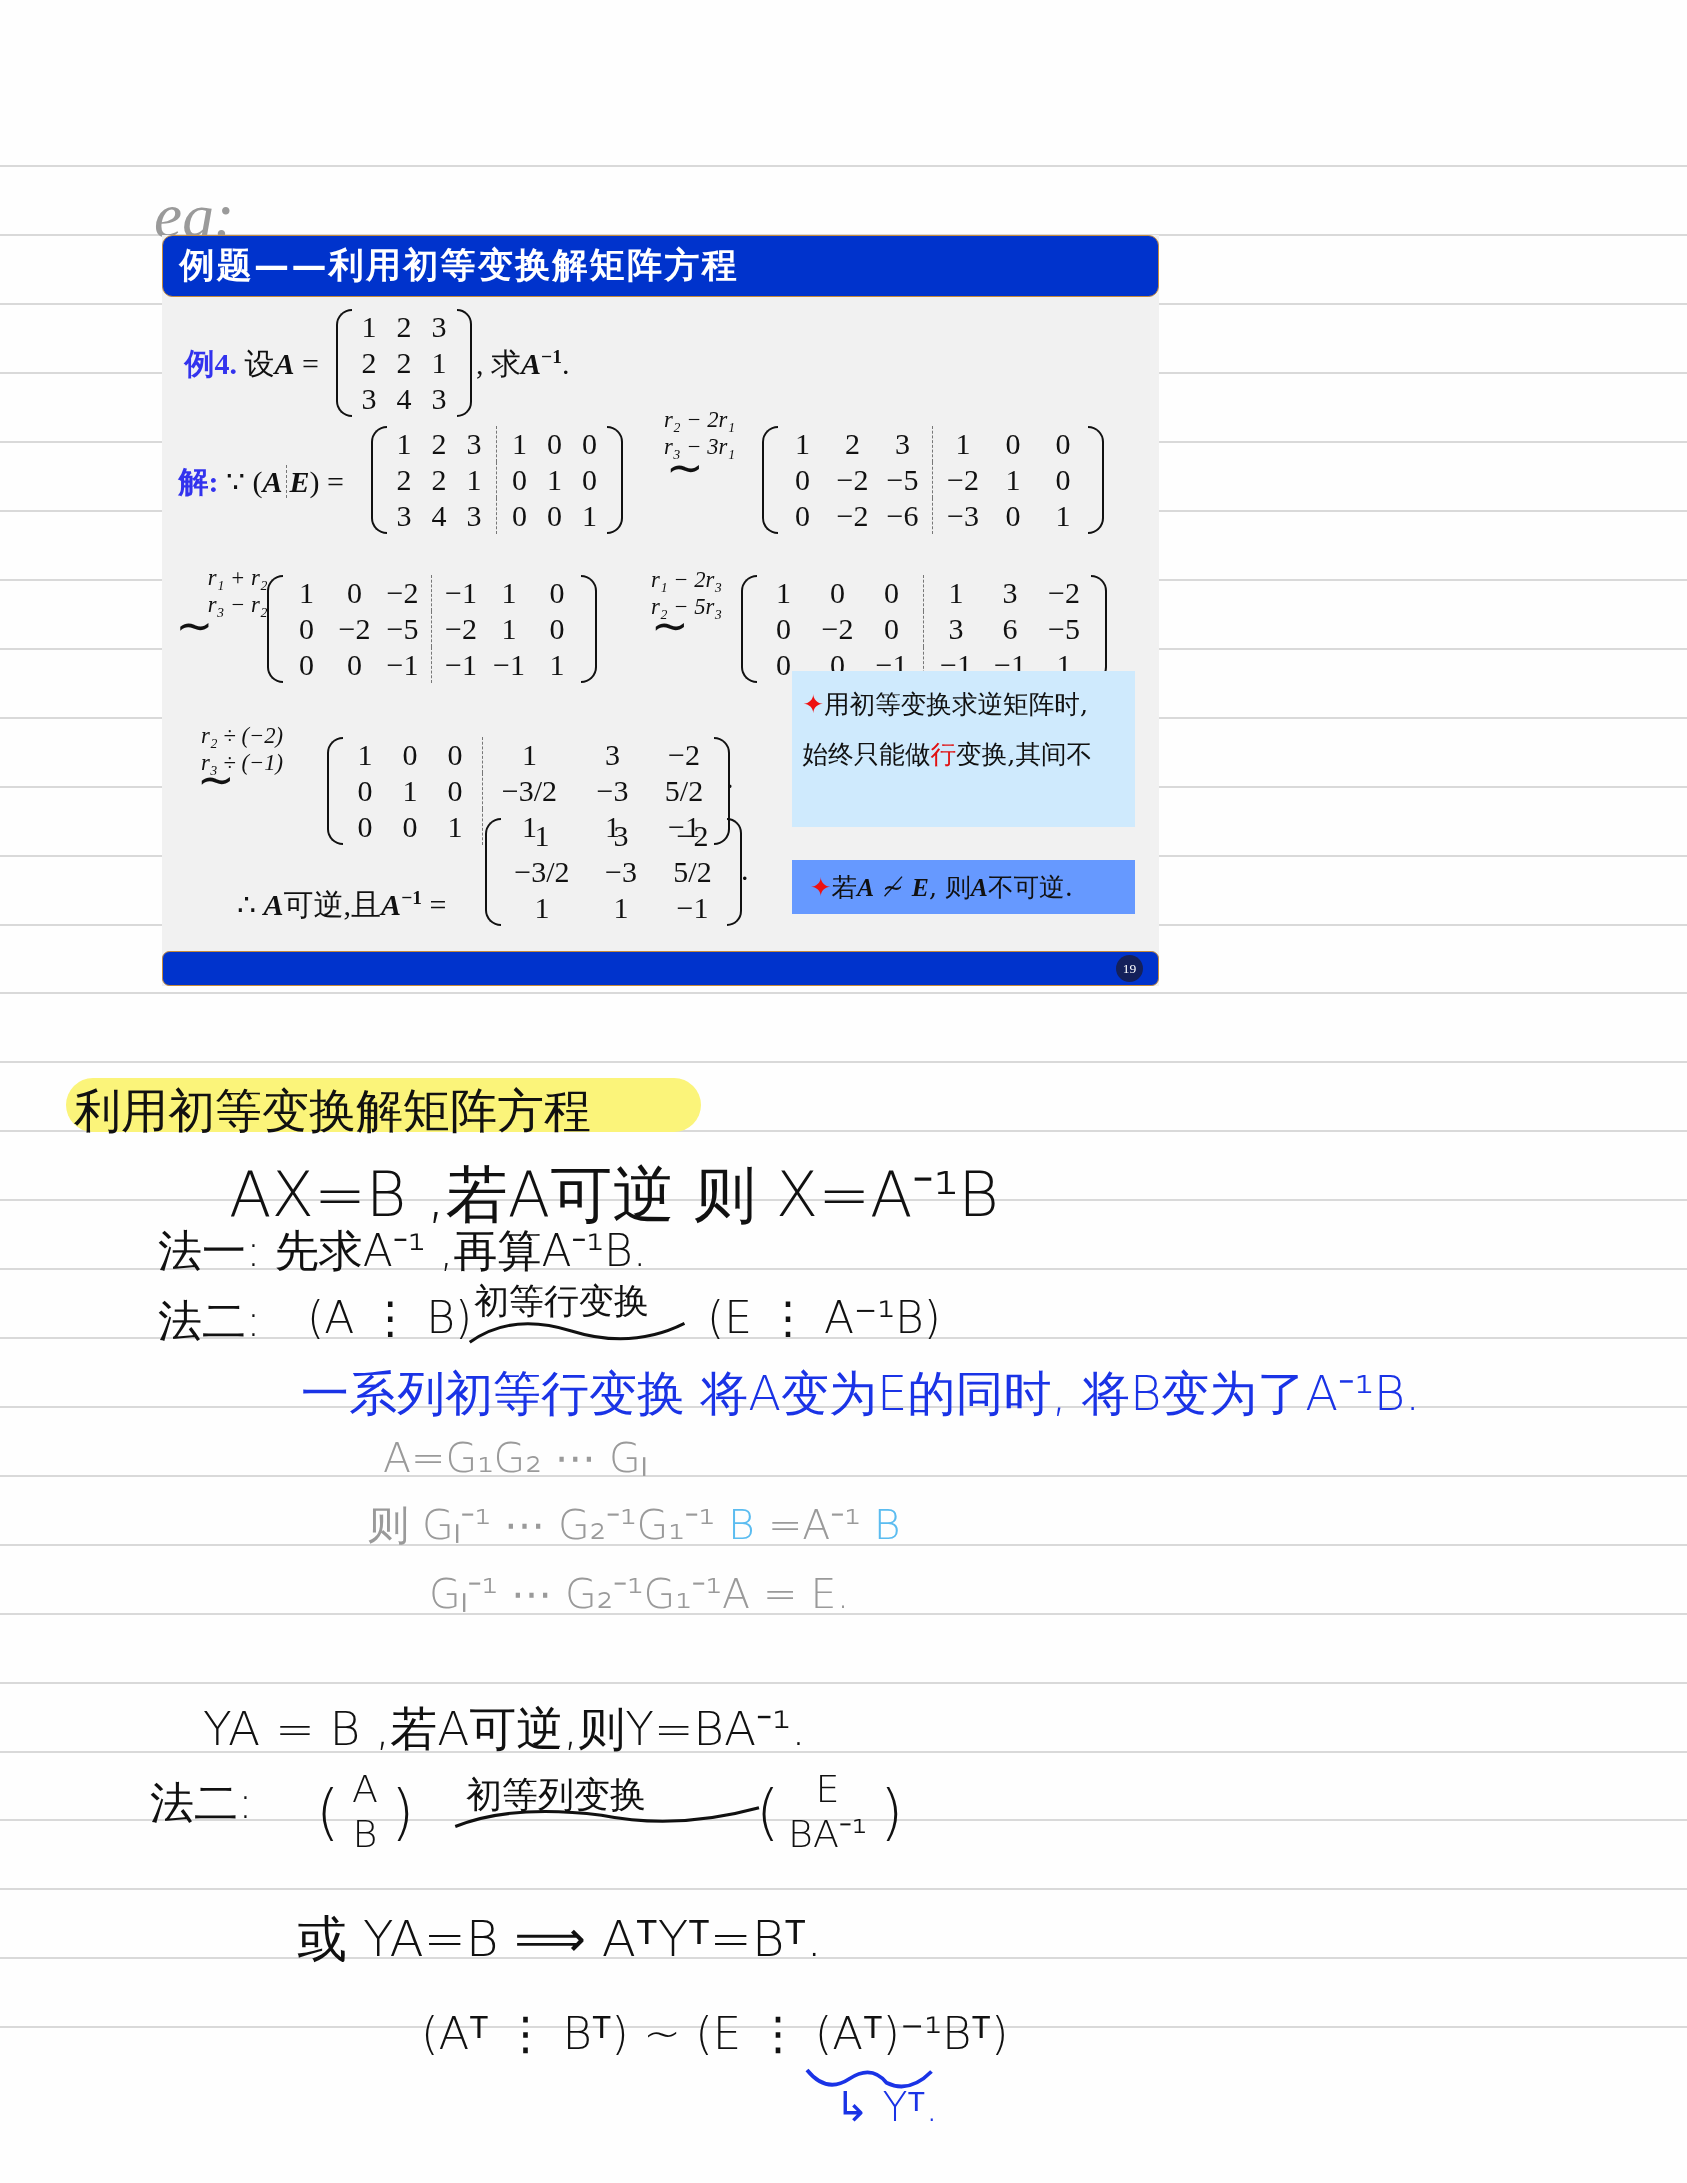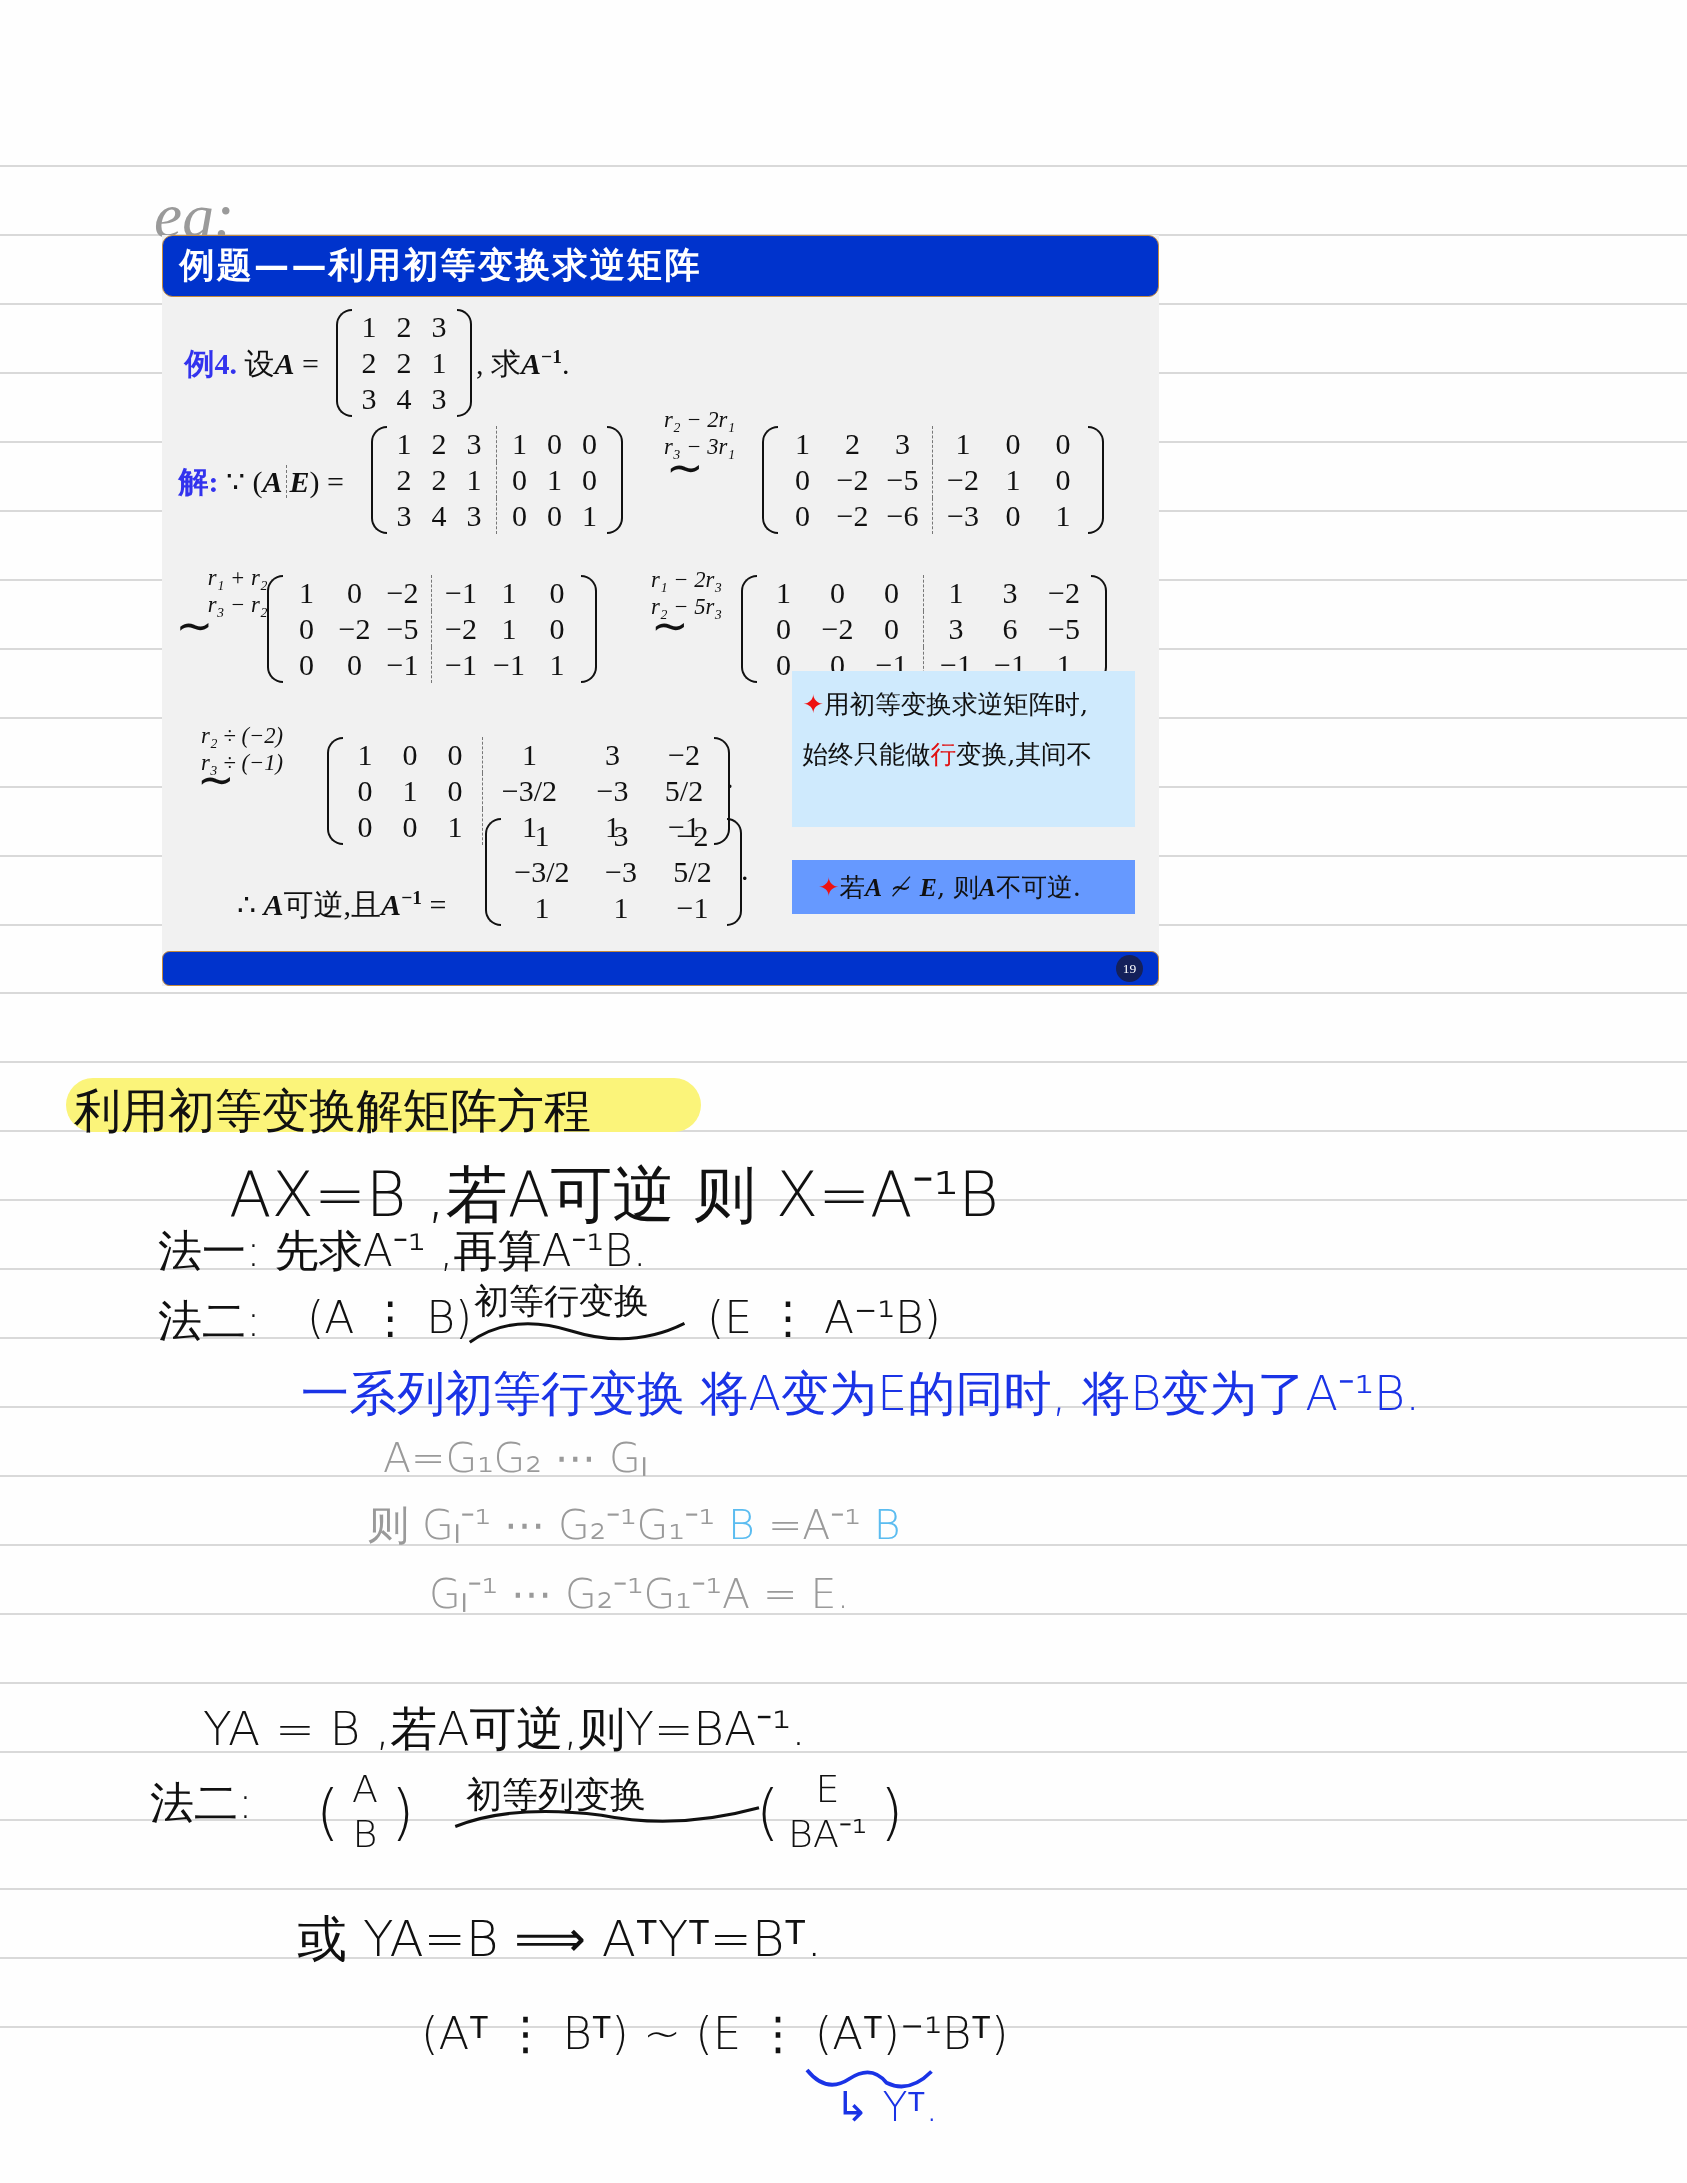--- a/index.html
+++ b/index.html
@@ -27,21 +27,21 @@
   .paren.l{border-right:none;border-radius:30px 0 0 30px;}
   .paren.r{border-left:none;border-radius:0 30px 30px 0;}
   .grid{display:grid;align-items:center;justify-items:center;row-gap:0px;}
   .cell{line-height:36px;height:36px;}
   .divider{border-left:1.5px dashed #777;}
   .op{position:absolute;font-family:"Liberation Serif",serif;font-style:italic;font-size:22.6px;color:#111;line-height:27px;text-align:right;white-space:nowrap;}
   .tilde{position:absolute;font-size:45px;line-height:30px;color:#111;font-family:"DejaVu Sans",sans-serif;}
   .note1{position:absolute;left:792px;top:671px;width:343px;height:156px;background:#cfeafd;
        font-family:"DejaVu Serif",serif;font-size:25.6px;color:#111;line-height:50px;padding:7.5px 10.5px;box-sizing:border-box;}
   .note2{position:absolute;left:792px;top:860px;width:343px;height:54px;background:#6699ff;
-       font-family:"DejaVu Serif",serif;font-size:25.6px;color:#111;line-height:54px;padding:0 26px;box-sizing:border-box;}
+       font-family:"DejaVu Serif",serif;font-size:25.6px;color:#111;line-height:54px;padding:0 18px;box-sizing:border-box;}
   .star{color:#ee1111;}
   .red{color:#e01010;}
   
   .hw{position:absolute;font-family:"DejaVu Sans",sans-serif;white-space:nowrap;color:#111;font-weight:300;}
   .hl{position:absolute;left:66px;top:1078px;width:635px;height:54px;background:#fbf47a;border-radius:27px;}
   .eg{position:absolute;left:154px;top:180px;font-family:"Liberation Serif",serif;font-style:italic;font-size:63px;color:#9a9a9a;}
 </style>
 </head>
 <body>
 
@@ -73,21 +73,21 @@
     <div class="rule" style="top: 1819px;"></div>
     <div class="rule" style="top: 1888px;"></div>
     <div class="rule" style="top: 1957px;"></div>
     <div class="rule" style="top: 2026px;"></div>
   </div>
 
 <div class="eg">eg:</div>
 
 <div class="slide">
   <div class="slide-head">
-    <div class="slide-title">例题——利用初等变换求逆矩阵</div>
+    <div class="slide-title">例题——利用初等变换解矩阵方程</div>
   </div>
 
   <div class="mtxt" style="left:22.6px;top:109px;">
     <span class="blue-lbl">例4.</span>
     <span>设</span><span class="it b">A</span><span> = </span>
   </div>
   <div class="mat" style="left:174px;top:74px;">
     <div class="paren l"></div>
     <div class="grid" style="grid-template-columns:35px 35px 35px;">
         <div class="cell">1</div>

